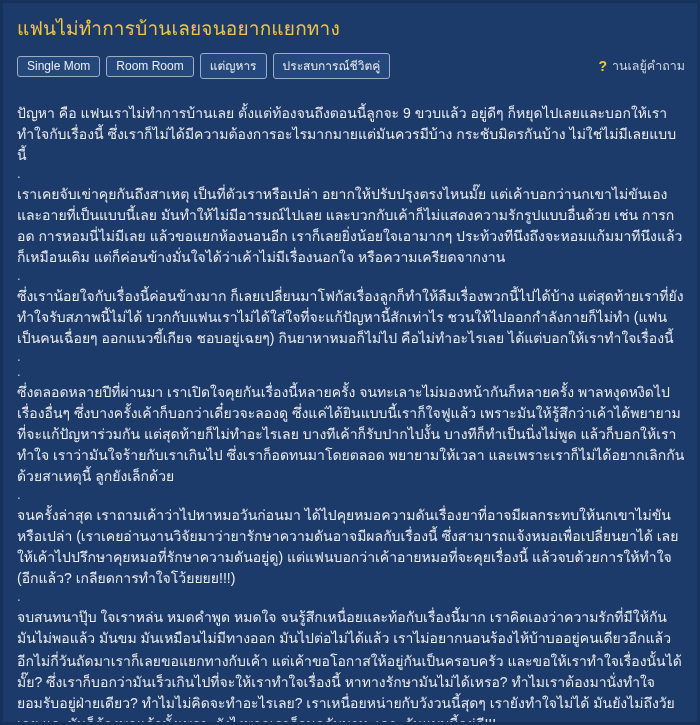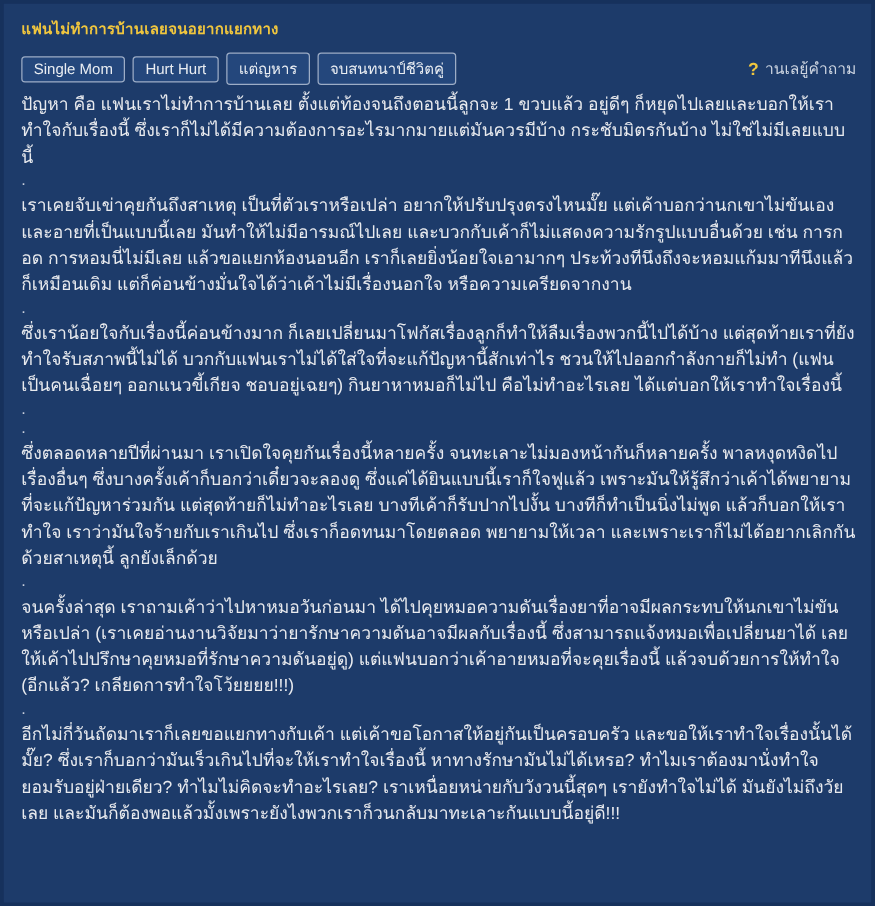--- a/index.html
+++ b/index.html
@@ -12,30 +12,30 @@
   .page {
     box-sizing: border-box;
     width: 700px; height: 725px;
     background: #1d3b6a;
     border: 3px solid #16315c;
     padding: 8px 12px 10px 14px;
     overflow: hidden;
   }
   .thread-title {
     margin: 2px 0 10px 0;
-    font-size: 12px;
-    font-weight: bold;
+    font-size: 19px;
+    font-weight: normal;
     color: #f0c63e;
     letter-spacing: 0.2px;
   }
   .tag-row {
     display: flex;
     align-items: center;
     gap: 6px;
-    margin-bottom: 5px;
+    margin-bottom: 24px;
   }
   .tag {
     display: inline-block;
     padding: 2px 9px 3px 9px;
     font-size: 12px;
     color: #e9edf2;
     background: #24477c;
     border: 1px solid #9dadc6;
     border-radius: 3px;
     text-decoration: none;
@@ -66,38 +66,39 @@
 </style>
 </head>
 <body>
 
 <div class="page">
 
   <h1 class="thread-title">แฟนไม่ทำการบ้านเลยจนอยากแยกทาง</h1>
 
   <div class="tag-row">
     <a class="tag">Single Mom</a>
-    <a class="tag">Hurt Hurt</a>
+    <a class="tag">Room Room</a>
     <a class="tag">แต่ญหาร</a>
-    <a class="tag">จบสนทนาป์ชีวิตคู่</a>
+    <a class="tag">ประสบการณ์ชีวิตคู่</a>
     <div class="topic-type">
       <span class="qmark">?</span>
       <span>านเลยู้คำถาม</span>
     </div>
   </div>
 
   <div class="post-body">
-    <p class="para">ปัญหา คือ แฟนเราไม่ทำการบ้านเลย ตั้งแต่ท้องจนถึงตอนนี้ลูกจะ 1 ขวบแล้ว อยู่ดีๆ ก็หยุดไปเลยและบอกให้เราทำใจกับเรื่องนี้ ซึ่งเราก็ไม่ได้มีความต้องการอะไรมากมายแต่มันควรมีบ้าง กระชับมิตรกันบ้าง ไม่ใช่ไม่มีเลยแบบนี้</p>
+    <p class="para">ปัญหา คือ แฟนเราไม่ทำการบ้านเลย ตั้งแต่ท้องจนถึงตอนนี้ลูกจะ 9 ขวบแล้ว อยู่ดีๆ ก็หยุดไปเลยและบอกให้เราทำใจกับเรื่องนี้ ซึ่งเราก็ไม่ได้มีความต้องการอะไรมากมายแต่มันควรมีบ้าง กระชับมิตรกันบ้าง ไม่ใช่ไม่มีเลยแบบนี้</p>
     <p class="sep">.</p>
     <p class="para">เราเคยจับเข่าคุยกันถึงสาเหตุ เป็นที่ตัวเราหรือเปล่า อยากให้ปรับปรุงตรงไหนมั๊ย แต่เค้าบอกว่านกเขาไม่ขันเอง และอายที่เป็นแบบนี้เลย มันทำให้ไม่มีอารมณ์ไปเลย และบวกกับเค้าก็ไม่แสดงความรักรูปแบบอื่นด้วย เช่น การกอด การหอมนี่ไม่มีเลย แล้วขอแยกห้องนอนอีก เราก็เลยยิ่งน้อยใจเอามากๆ ประท้วงทีนึงถึงจะหอมแก้มมาทีนึงแล้วก็เหมือนเดิม แต่ก็ค่อนข้างมั่นใจได้ว่าเค้าไม่มีเรื่องนอกใจ หรือความเครียดจากงาน</p>
     <p class="sep">.</p>
     <p class="para">ซึ่งเราน้อยใจกับเรื่องนี้ค่อนข้างมาก ก็เลยเปลี่ยนมาโฟกัสเรื่องลูกก็ทำให้ลืมเรื่องพวกนี้ไปได้บ้าง แต่สุดท้ายเราที่ยังทำใจรับสภาพนี้ไม่ได้ บวกกับแฟนเราไม่ได้ใส่ใจที่จะแก้ปัญหานี้สักเท่าไร ชวนให้ไปออกกำลังกายก็ไม่ทำ (แฟนเป็นคนเฉื่อยๆ ออกแนวขี้เกียจ ชอบอยู่เฉยๆ) กินยาหาหมอก็ไม่ไป คือไม่ทำอะไรเลย ได้แต่บอกให้เราทำใจเรื่องนี้</p>
     <p class="sep">.</p>
     <p class="sep">.</p>
     <p class="para">ซึ่งตลอดหลายปีที่ผ่านมา เราเปิดใจคุยกันเรื่องนี้หลายครั้ง จนทะเลาะไม่มองหน้ากันก็หลายครั้ง พาลหงุดหงิดไปเรื่องอื่นๆ ซึ่งบางครั้งเค้าก็บอกว่าเดี๋ยวจะลองดู ซึ่งแค่ได้ยินแบบนี้เราก็ใจฟูแล้ว เพราะมันให้รู้สึกว่าเค้าได้พยายามที่จะแก้ปัญหาร่วมกัน แต่สุดท้ายก็ไม่ทำอะไรเลย บางทีเค้าก็รับปากไปงั้น บางทีก็ทำเป็นนิ่งไม่พูด แล้วก็บอกให้เราทำใจ เราว่ามันใจร้ายกับเราเกินไป ซึ่งเราก็อดทนมาโดยตลอด พยายามให้เวลา และเพราะเราก็ไม่ได้อยากเลิกกันด้วยสาเหตุนี้ ลูกยังเล็กด้วย</p>
     <p class="sep">.</p>
     <p class="para">จนครั้งล่าสุด เราถามเค้าว่าไปหาหมอวันก่อนมา ได้ไปคุยหมอความดันเรื่องยาที่อาจมีผลกระทบให้นกเขาไม่ขันหรือเปล่า (เราเคยอ่านงานวิจัยมาว่ายารักษาความดันอาจมีผลกับเรื่องนี้ ซึ่งสามารถแจ้งหมอเพื่อเปลี่ยนยาได้ เลยให้เค้าไปปรึกษาคุยหมอที่รักษาความดันอยู่ดู) แต่แฟนบอกว่าเค้าอายหมอที่จะคุยเรื่องนี้ แล้วจบด้วยการให้ทำใจ (อีกแล้ว? เกลียดการทำใจโว้ยยยย!!!)</p>
     <p class="sep">.</p>
+    <p class="para">จบสนทนาปุ๊บ ใจเราหล่น หมดคำพูด หมดใจ จนรู้สึกเหนื่อยและท้อกับเรื่องนี้มาก เราคิดเองว่าความรักที่มีให้กันมันไม่พอแล้ว มันขม มันเหมือนไม่มีทางออก มันไปต่อไม่ได้แล้ว เราไม่อยากนอนร้องไห้บ้าบออยู่คนเดียวอีกแล้ว</p>
     <p class="para">อีกไม่กี่วันถัดมาเราก็เลยขอแยกทางกับเค้า แต่เค้าขอโอกาสให้อยู่กันเป็นครอบครัว และขอให้เราทำใจเรื่องนั้นได้มั๊ย? ซึ่งเราก็บอกว่ามันเร็วเกินไปที่จะให้เราทำใจเรื่องนี้ หาทางรักษามันไม่ได้เหรอ? ทำไมเราต้องมานั่งทำใจยอมรับอยู่ฝ่ายเดียว? ทำไมไม่คิดจะทำอะไรเลย? เราเหนื่อยหน่ายกับวังวนนี้สุดๆ เรายังทำใจไม่ได้ มันยังไม่ถึงวัยเลย และมันก็ต้องพอแล้วมั้งเพราะยังไงพวกเราก็วนกลับมาทะเลาะกันแบบนี้อยู่ดี!!!</p>
 
   </div>
 
 </div>
 
 </body></html>

